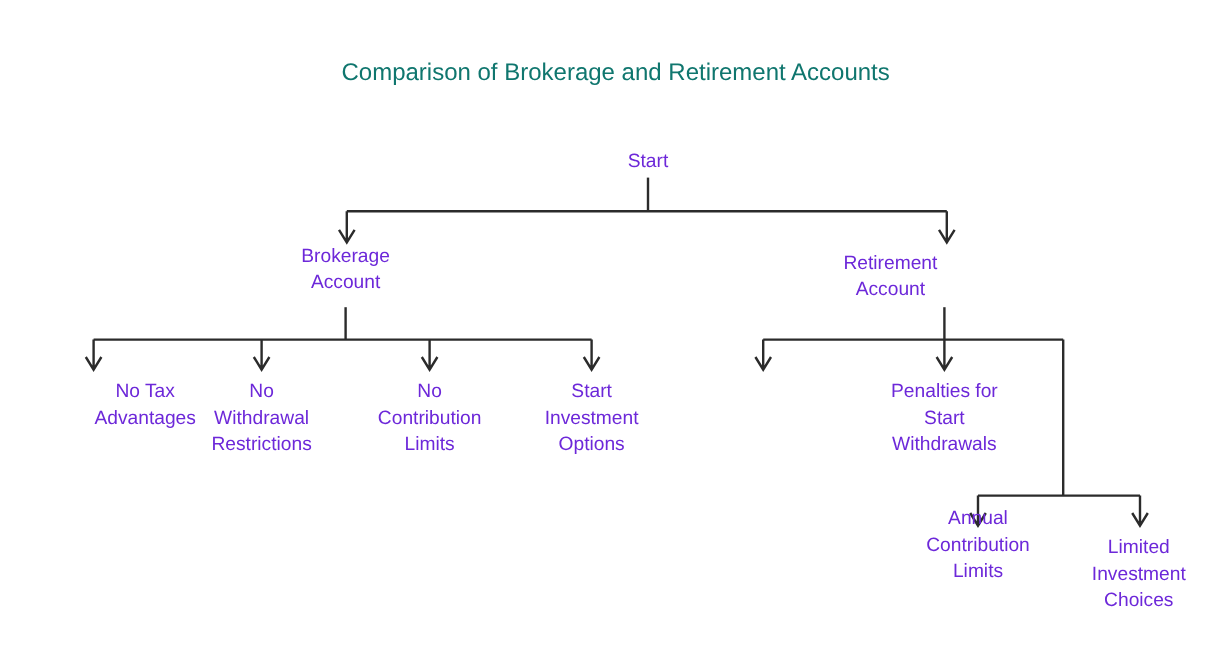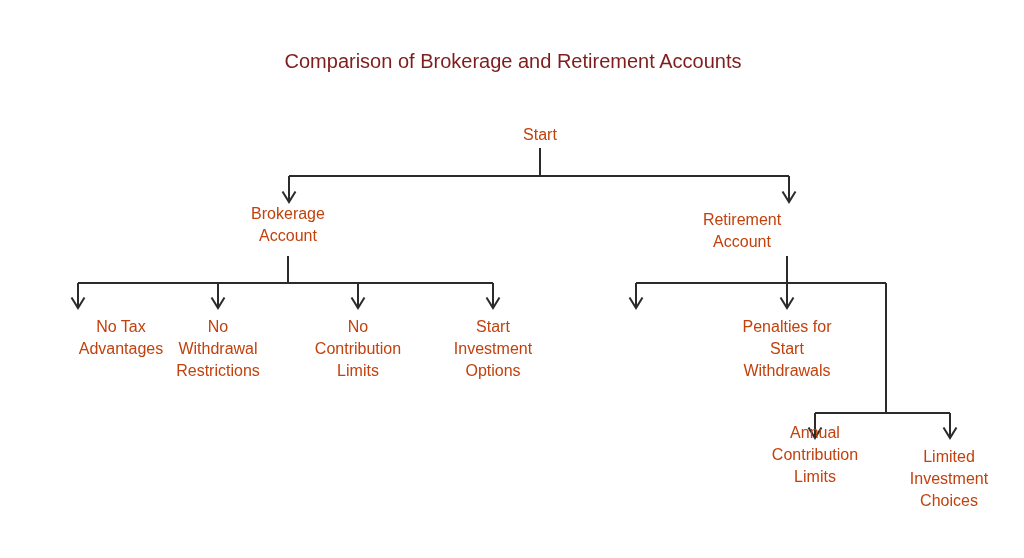--- a/index.html
+++ b/index.html
@@ -27,31 +27,31 @@
     stroke-width: 2;
     fill: none;
   }
   .diagram-title {
     position: absolute;
     left: 513px;
     top: 50px;
     transform: translateX(-50%);
     white-space: nowrap;
     font-size: 20px;
-    color: #7f1d1d;
+    color: #0f766e;
     font-weight: 500;
   }
   .node {
     position: absolute;
     transform: translateX(-50%);
     text-align: center;
     white-space: pre-line;
     font-size: 16px;
     line-height: 22px;
-    color: #c2410c;
+    color: #6d28d9;
   }
 </style>
 </head>
 <body>
 
 <div class="canvas">
 
   <svg class="edges-svg" viewBox="0 0 1024 558">
 
     <path d="M540 148 V176"></path>

